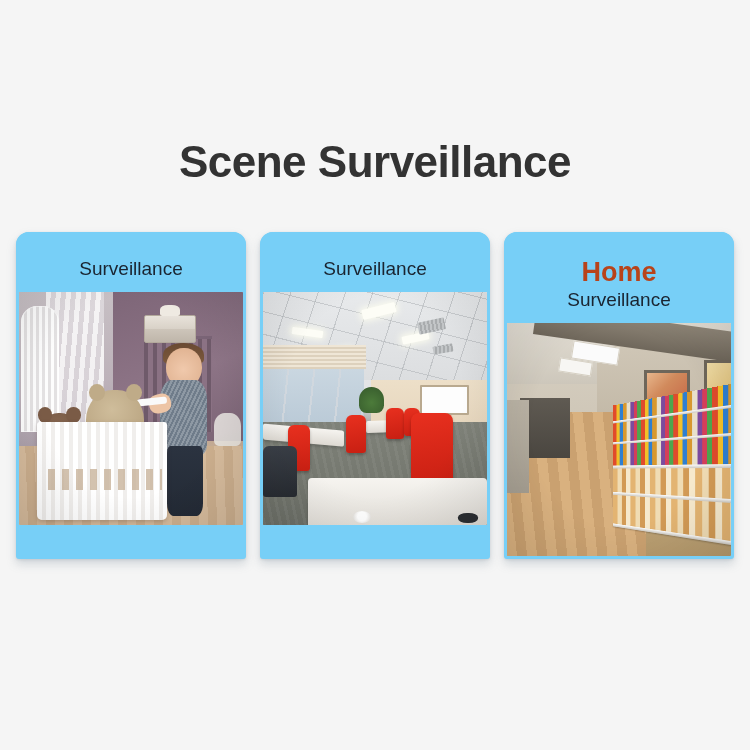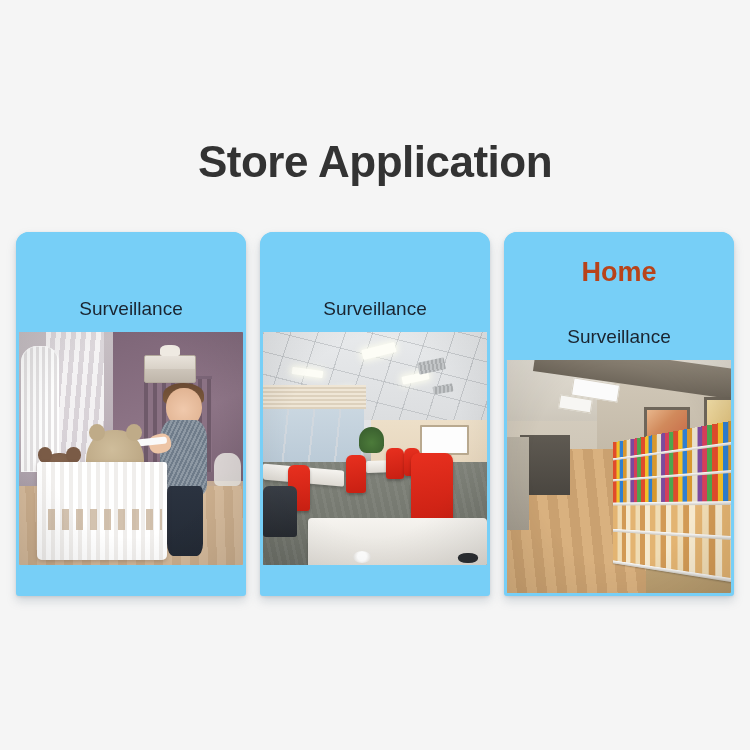--- a/index.html
+++ b/index.html
@@ -67,21 +67,20 @@
     color: #b8431a;
     line-height: 1.05;
     margin-bottom: 3px;
   }
 
   .card-subtitle {
     font-size: 19px;
     font-weight: normal;
     color: #1a2430;
     line-height: 1.15;
-    margin-top: 40px;
   }
 
   .card-photo {
     height: 233px;
     margin: 0 3px 3px 3px;
     border-radius: 1px;
     position: relative;
     overflow: hidden;
     background: #cfcfcf;
   }
@@ -401,21 +400,21 @@
     position: absolute; inset: 0;
     background: radial-gradient(ellipse at 50% 45%, rgba(0,0,0,0) 55%, rgba(0,0,0,0.10) 100%);
     pointer-events: none;
   }
 </style>
 </head>
 <body>
 
 <div class="page">
 
-  <div class="page-title">Store Application</div>
+  <div class="page-title">Scene Surveillance</div>
 
   <div class="card-row">
 
     <div class="scene-card">
       <div class="card-header">
         <div class="card-subtitle">Surveillance</div>
       </div>
       <div class="card-photo">
         <div class="photo-layer ph-home">
           <div class="wall-left"></div>

